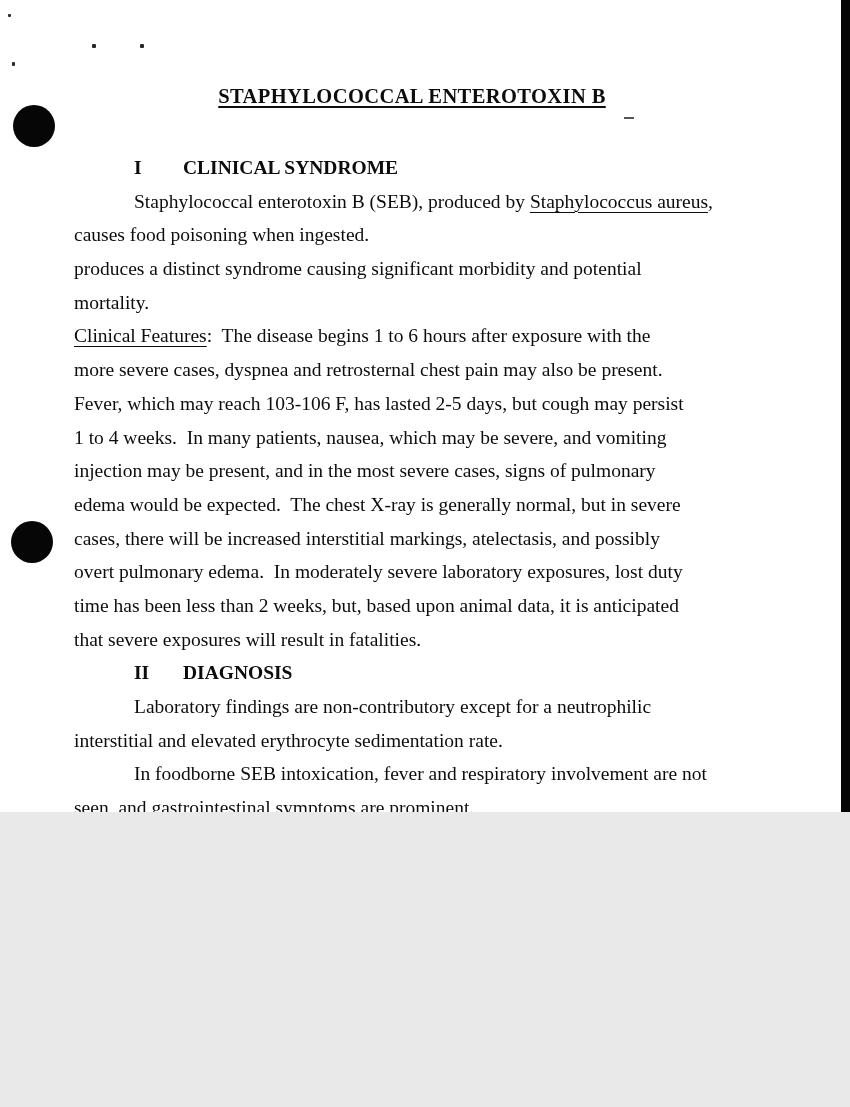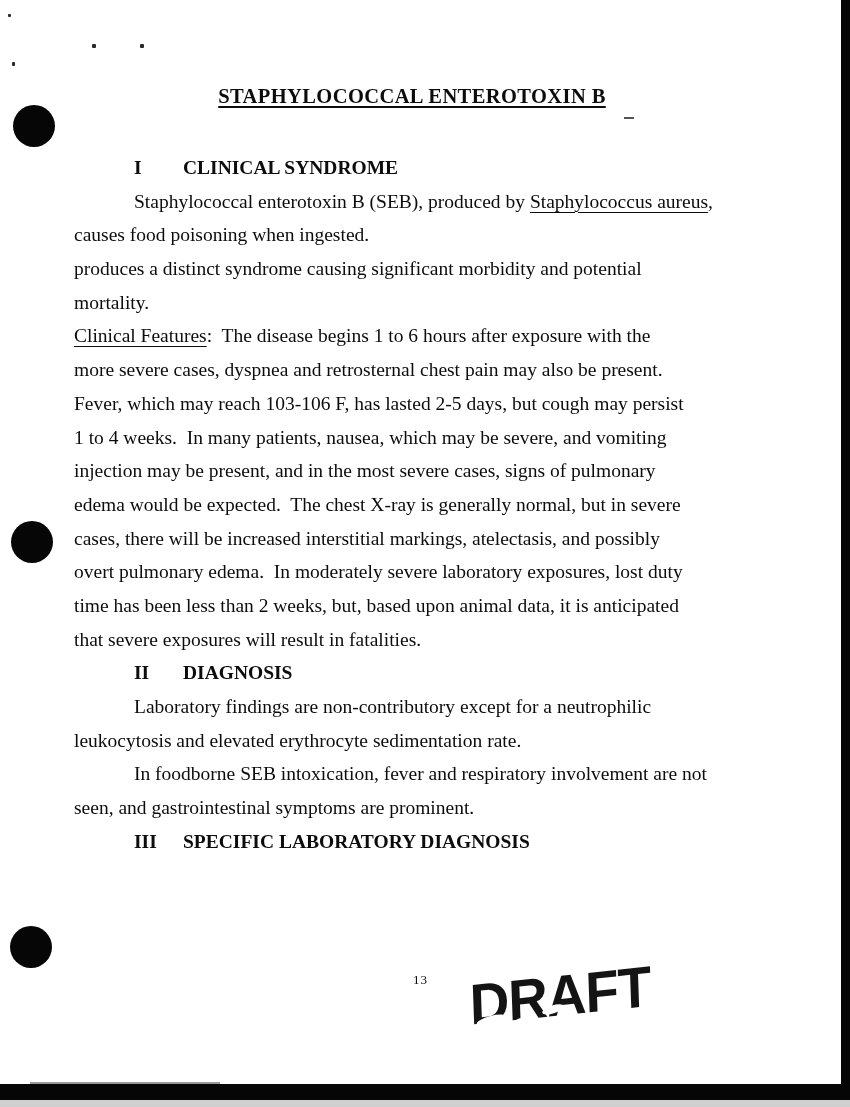--- a/index.html
+++ b/index.html
@@ -1,18 +1,18 @@
 <!DOCTYPE html>
 <html style="--ink: #0c0c0c; --paper: #ffffff; --stamp: #141414; --bar: #060606; --shadow: #cfcfcf;"><head>
 <meta charset="utf-8">
 <style>
   html,body{margin:0;padding:0;background:#e9e9e9;}
   .page{
     position:relative;
-    width:850px;height:1107px;
+    width:850px;height:812px;
     background:var(--paper,#ffffff);
     overflow:hidden;
     font-family:"Liberation Serif", serif;
     color:var(--ink,#0c0c0c);
     margin:0 auto;
   }
   
   .title{
     position:absolute;top:85px;left:0;width:824px;margin:0;
     text-align:center;
@@ -104,21 +104,21 @@
       <div class="line"><span>Fever, which may reach 103-106 F, has lasted 2-5 days, but cough may persist</span></div>
       <div class="line"><span>1 to 4 weeks.  In many patients, nausea, which may be severe, and vomiting</span></div>
       <div class="line"><span>injection may be present, and in the most severe cases, signs of pulmonary</span></div>
       <div class="line"><span>edema would be expected.  The chest X-ray is generally normal, but in severe</span></div>
       <div class="line"><span>cases, there will be increased interstitial markings, atelectasis, and possibly</span></div>
       <div class="line"><span>overt pulmonary edema.  In moderately severe laboratory exposures, lost duty</span></div>
       <div class="line"><span>time has been less than 2 weeks, but, based upon animal data, it is anticipated</span></div>
       <div class="line"><span>that severe exposures will result in fatalities.</span></div>
       <div class="line heading"><span class="hnum">II</span><span>DIAGNOSIS</span></div>
       <div class="line indent"><span>Laboratory findings are non-contributory except for a neutrophilic</span></div>
-      <div class="line"><span>leukocytosis and elevated erythrocyte sedimentation rate.</span></div>
+      <div class="line"><span>interstitial and elevated erythrocyte sedimentation rate.</span></div>
       <div class="line indent"><span>In foodborne SEB intoxication, fever and respiratory involvement are not</span></div>
       <div class="line"><span>seen, and gastrointestinal symptoms are prominent.</span></div>
       <div class="line heading"><span class="hnum">III</span><span>SPECIFIC LABORATORY DIAGNOSIS</span></div>
     </div>
 
   <div class="pagenum">13</div>
 
   <div class="stamp-wrap">
     <span class="stamp-text">DRAFT</span>
     <i class="blob b1"></i>

